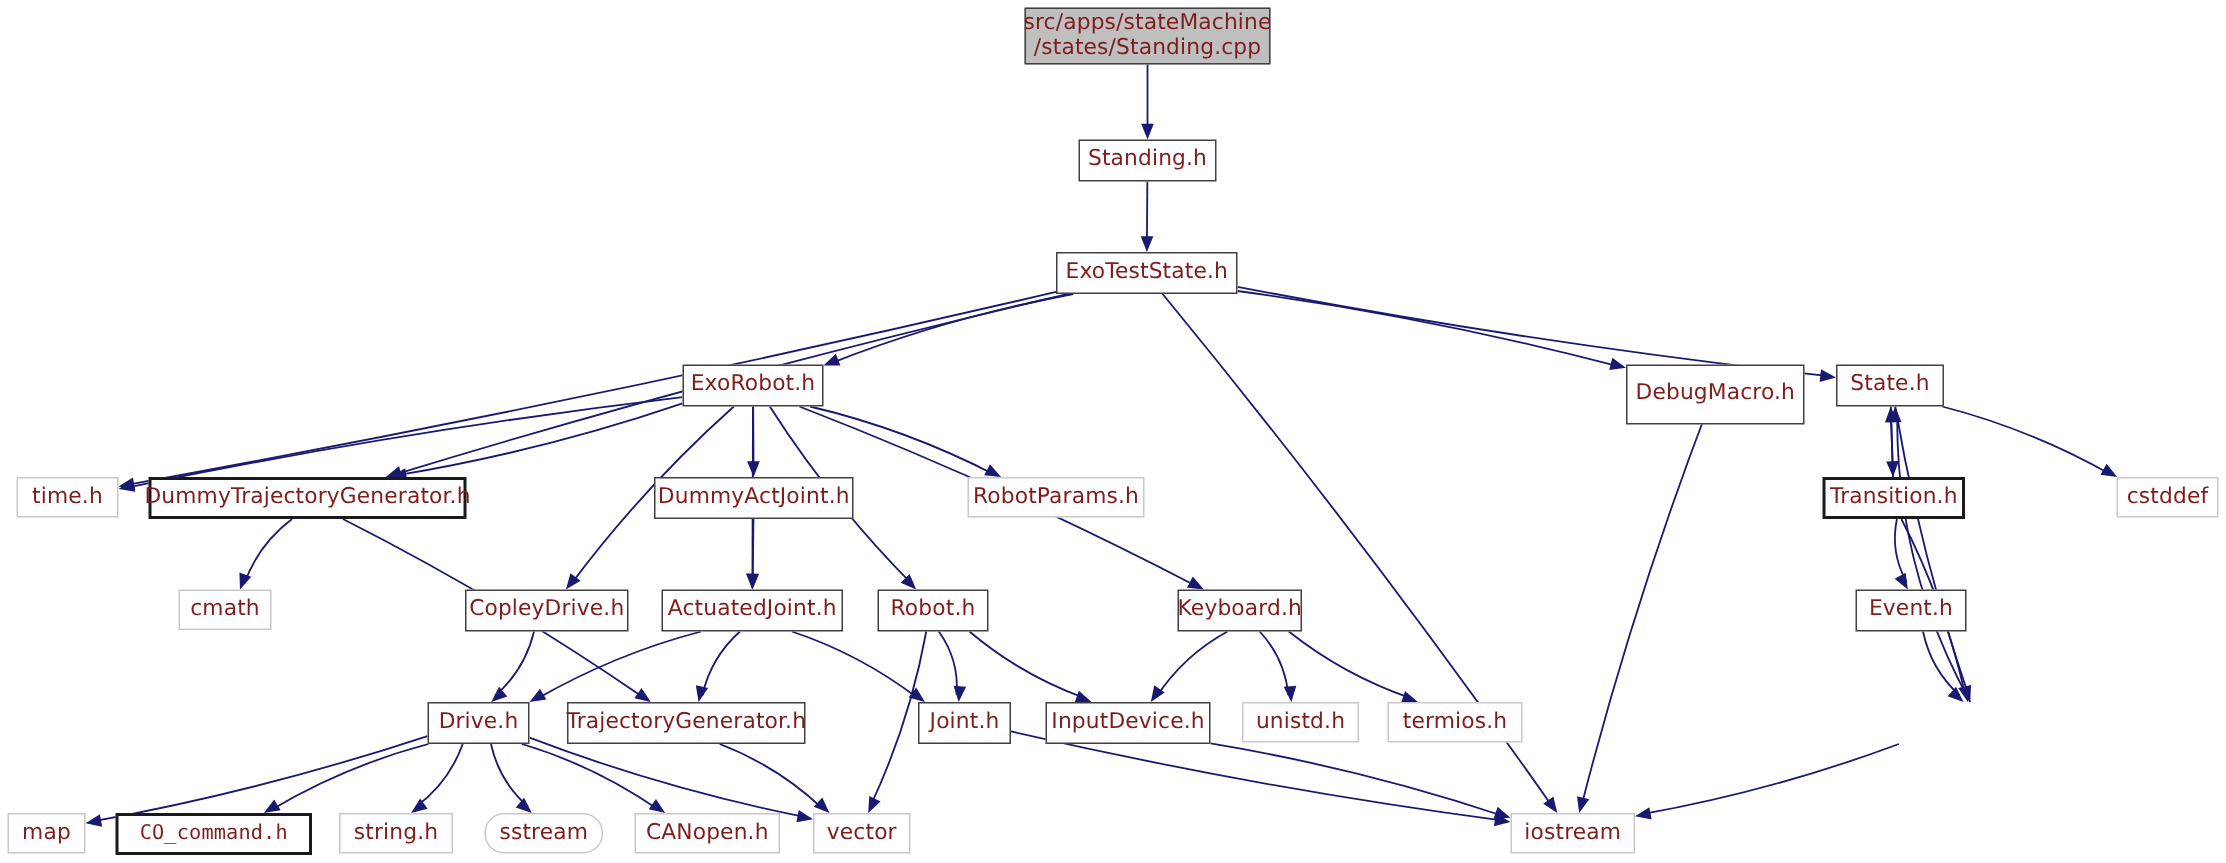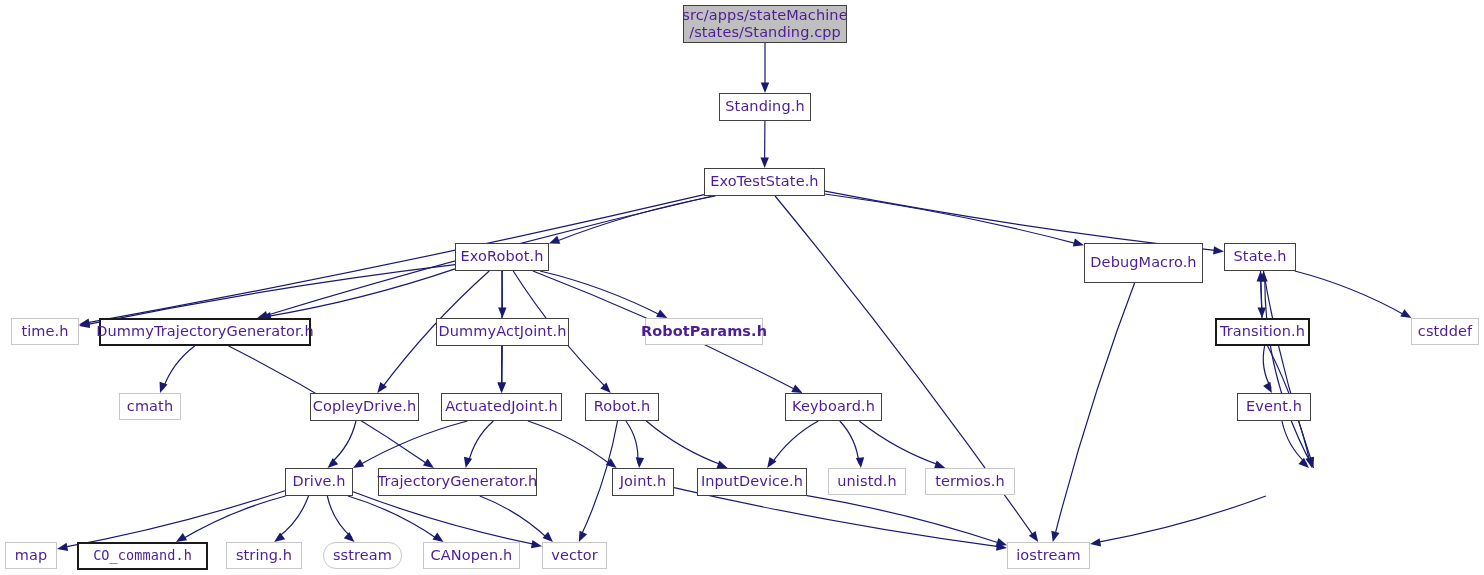--- a/index.html
+++ b/index.html
@@ -31,21 +31,21 @@
   }
   .node {
     position: absolute;
     box-sizing: border-box;
     display: flex;
     align-items: center;
     justify-content: center;
     text-align: center;
     background: #ffffff;
     border: 1px solid #c8c8c8;
-    color: #4c1d95;
+    color: #7f1d1d;
     font-size: 14.5px;
     line-height: 1.18;
     white-space: pre;
     letter-spacing: 0.1px;
   }
   .node.strong {
     border: 1.6px solid #404040;
   }
   .node.bolder {
     border: 2px solid #1a1a1a;
@@ -165,28 +165,28 @@
       <div class="node root" style="left: 683px; top: 5px; width: 164px; height: 38px;">src/apps/stateMachine
 /states/Standing.cpp</div>
       <div class="node strong" style="left: 719px; top: 93px; width: 92px; height: 28px;">Standing.h</div>
       <div class="node strong" style="left: 704px; top: 168px; width: 121px; height: 28px;">ExoTestState.h</div>
       <div class="node strong" style="left: 455px; top: 243px; width: 94px; height: 28px;">ExoRobot.h</div>
       <div class="node strong" style="left: 1084px; top: 243px; width: 119px; height: 40px;">DebugMacro.h</div>
       <div class="node strong" style="left: 1224px; top: 243px; width: 72px; height: 28px;">State.h</div>
       <div class="node light" style="left: 11px; top: 318px; width: 68px; height: 27px;">time.h</div>
       <div class="node bolder" style="left: 99px; top: 318px; width: 212px; height: 28px;">DummyTrajectoryGenerator.h</div>
       <div class="node strong" style="left: 436px; top: 318px; width: 133px; height: 28px;">DummyActJoint.h</div>
-      <div class="node light" style="left: 645px; top: 318px; width: 118px; height: 27px; font-weight: bold;">RobotParams.h</div>
+      <div class="node light" style="left: 645px; top: 318px; width: 118px; height: 27px;">RobotParams.h</div>
       <div class="node bolder" style="left: 1215px; top: 318px; width: 95px; height: 28px;">Transition.h</div>
       <div class="node light" style="left: 1411px; top: 318px; width: 68px; height: 27px;">cstddef</div>
       <div class="node light" style="left: 119px; top: 393px; width: 62px; height: 27px;">cmath</div>
       <div class="node strong" style="left: 310px; top: 393px; width: 109px; height: 28px;">CopleyDrive.h</div>
       <div class="node strong" style="left: 441px; top: 393px; width: 121px; height: 28px;">ActuatedJoint.h</div>
       <div class="node strong" style="left: 585px; top: 393px; width: 74px; height: 28px;">Robot.h</div>
-      <div class="node strong" style="left: 785px; top: 393px; width: 97px; height: 28px;">Keyboard.h</div>
+      <div class="node strong" style="left: 785px; top: 393px; width: 83px; height: 28px;">Keyboard.h</div>
       <div class="node strong" style="left: 1237px; top: 393px; width: 74px; height: 28px;">Event.h</div>
       <div class="node strong" style="left: 285px; top: 468px; width: 68px; height: 28px;">Drive.h</div>
       <div class="node strong" style="left: 378px; top: 468px; width: 159px; height: 28px;">TrajectoryGenerator.h</div>
       <div class="node strong" style="left: 612px; top: 468px; width: 62px; height: 28px;">Joint.h</div>
       <div class="node strong" style="left: 697px; top: 468px; width: 110px; height: 28px;">InputDevice.h</div>
       <div class="node light" style="left: 828px; top: 468px; width: 78px; height: 27px;">unistd.h</div>
       <div class="node light" style="left: 925px; top: 468px; width: 90px; height: 27px;">termios.h</div>
       <div class="node light" style="left: 5px; top: 542px; width: 52px; height: 27px;">map</div>
       <div class="node bolder mono" style="left: 77px; top: 542px; width: 131px; height: 28px;">CO_command.h</div>
       <div class="node light" style="left: 226px; top: 542px; width: 76px; height: 27px;">string.h</div>

